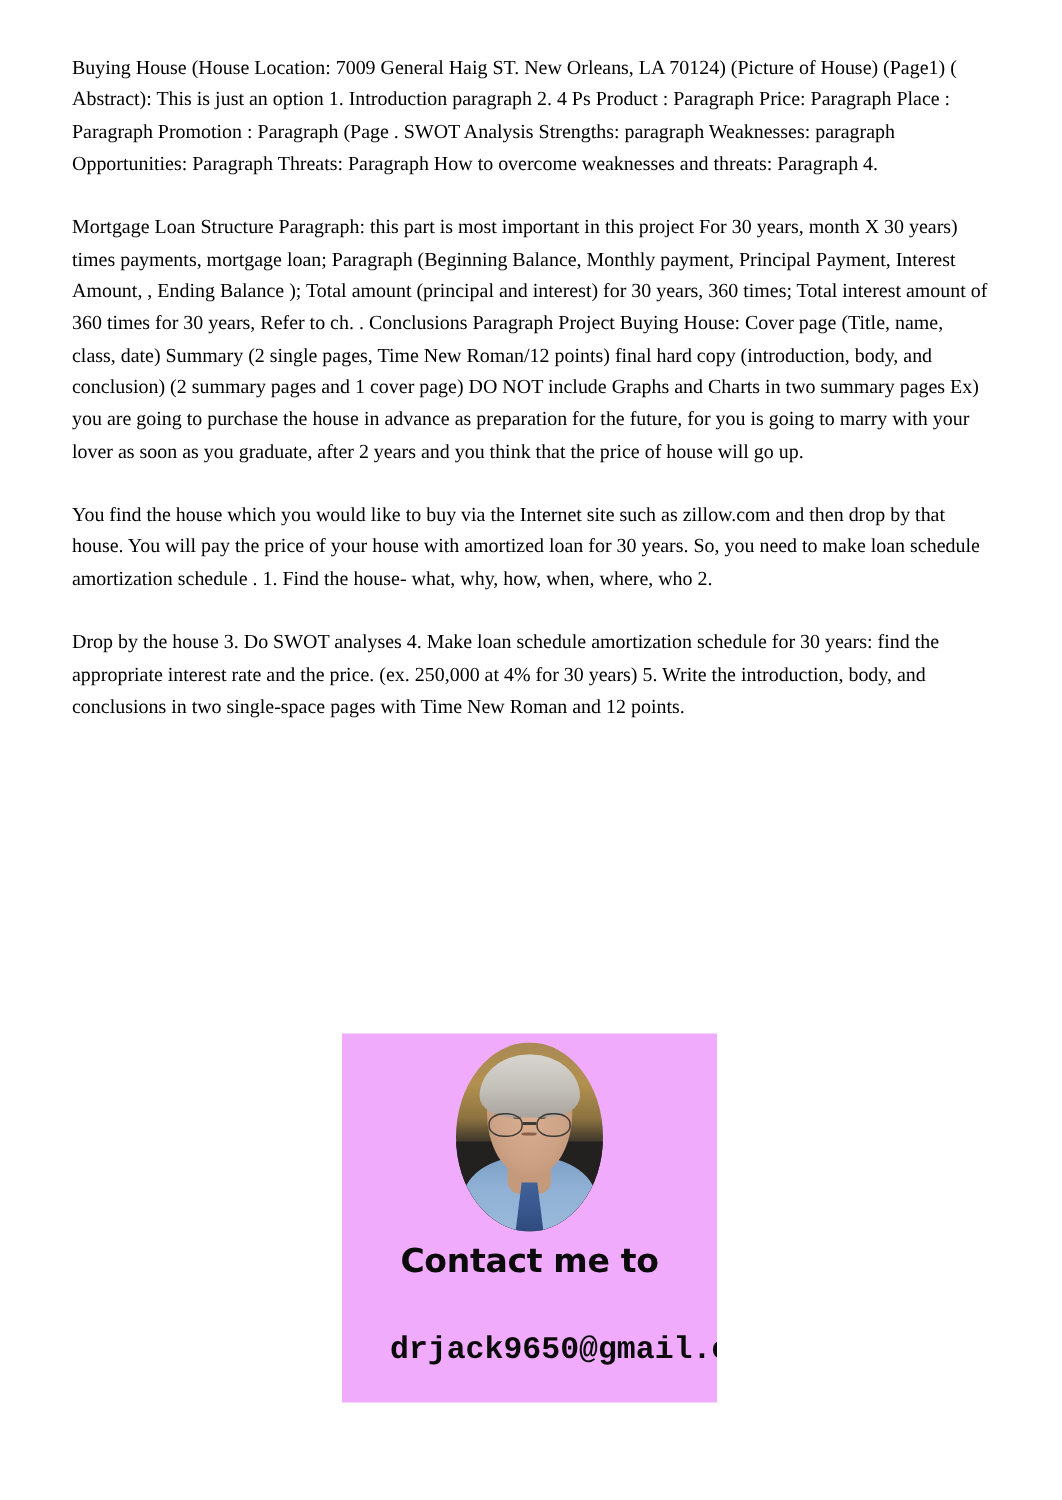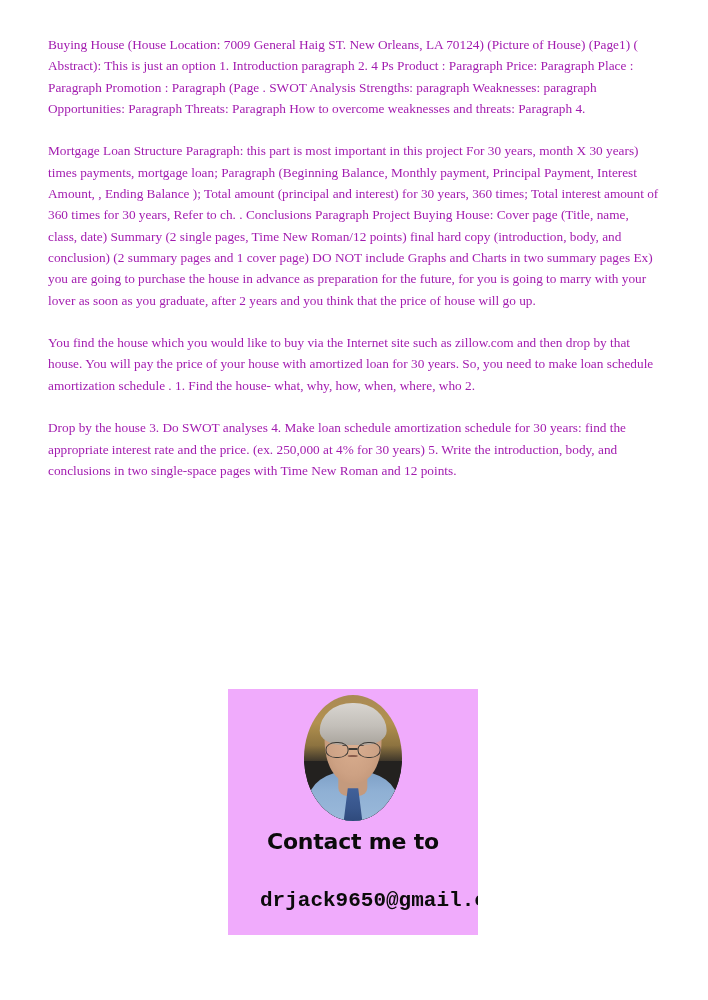--- a/index.html
+++ b/index.html
@@ -19,21 +19,21 @@
   .doc-body {
     position: absolute;
     left: 48px;
     top: 34px;
     width: 612px;
   }
   .doc-paragraph {
     font-family: "Liberation Serif", "DejaVu Serif", serif;
     font-size: 13.3px;
     line-height: 21.3px;
-    color: #a21caf;
+    color: #000000;
     margin: 0 0 21.3px 0;
     text-align: left;
     white-space: pre-wrap;
   }
   .doc-paragraph:last-child { margin-bottom: 0; }
 
   
   .contact-banner {
     position: absolute;
     left: 228px;

